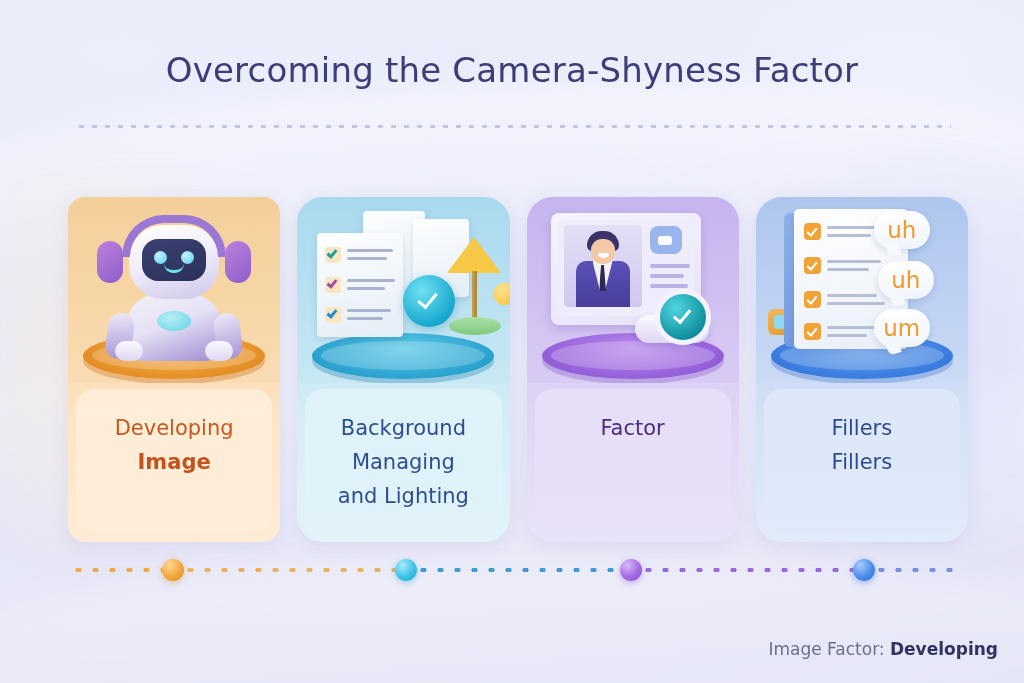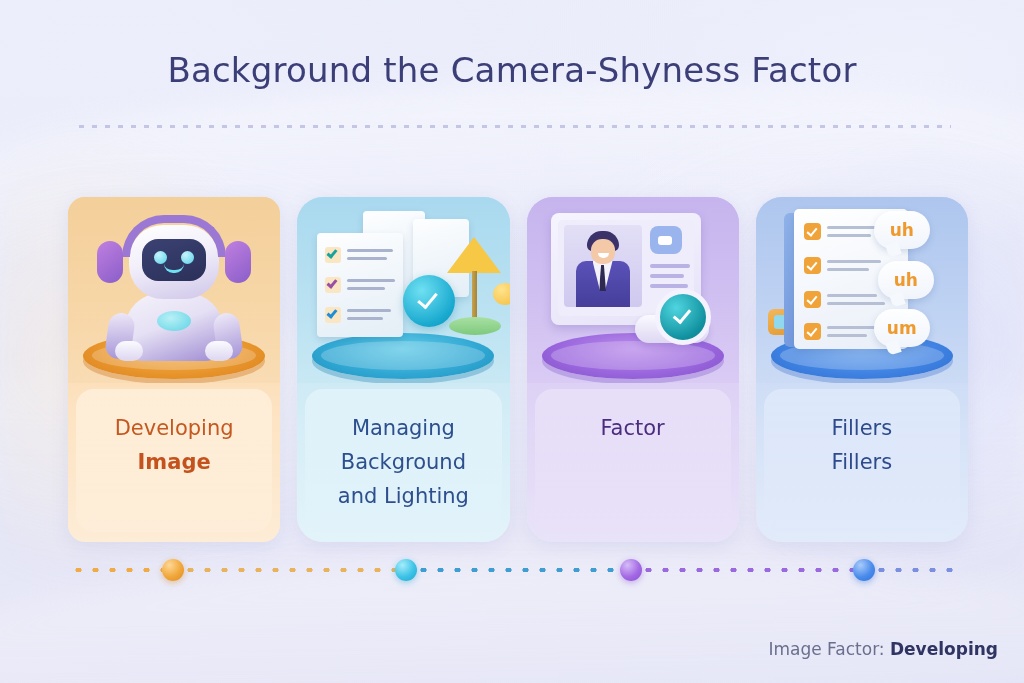--- a/index.html
+++ b/index.html
@@ -159,21 +159,21 @@
   
   .c4-back { position:absolute; left:28px; top:16px; width:112px; height:134px; border-radius:6px; background:linear-gradient(160deg,#8fb2e8,#6f95dc); }
   .c4-sheet{ position:absolute; left:38px; top:12px; width:114px; height:140px; border-radius:5px;
              background:linear-gradient(165deg,#ffffff,#e9eff8); box-shadow:0 4px 9px rgba(50,90,160,.2); }
   .c4-chk  { position:absolute; left:10px; width:17px; height:17px; border-radius:4px; background:#f0a338; }
   .c4-chk .tick { width:6px; height:10px; border-color:#fff; left:5px; top:3px; border-width:2.5px; }
   .c4-row  { position:absolute; left:33px; height:3px; border-radius:2px; background:#b6bfd4; }
   .bubble  { position:absolute; width:56px; height:38px; border-radius:19px;
              background:linear-gradient(175deg,#ffffff,#f0f4fb); box-shadow:0 3px 7px rgba(60,95,160,.2);
              display:flex; align-items:center; justify-content:center;
-             font-family:"DejaVu Sans", sans-serif; font-size:17px; font-weight:bold; color:#ef9a2e; }
+             font-family:"DejaVu Sans", sans-serif; font-size:23px; font-weight:normal; color:#ef9a2e; }
   .bubble::after { content:""; position:absolute; left:13px; bottom:-7px; width:13px; height:13px;
                    background:#f5f8fc; border-radius:0 0 0 6px; transform:rotate(-18deg); }
   .c4-cube { position:absolute; left:12px; top:112px; width:26px; height:26px; border-radius:6px; background:linear-gradient(160deg,#f3b75c,#e59a30); }
   .c4-cube::after{ content:""; position:absolute; left:6px; top:6px; width:16px; height:14px; border-radius:3px; background:#8fd8ee; }
 
   
   #timeline { position:absolute; left:70px; top:552px; width:886px; height:36px; }
   .dotline {
     position:absolute; top:16px; height:4px; border-radius:2px;
     background-image:radial-gradient(circle, currentColor 34%, rgba(0,0,0,0) 36%);
@@ -203,21 +203,21 @@
 <div id="stage">
 
   <div class="wave w1"></div>
   <div class="wave w2"></div>
   <div class="wave w3"></div>
   <div class="wave w4"></div>
   <div class="wave w5"></div>
   <div class="tintL"></div>
   <div class="tintR"></div>
 
-  <h1 id="title">Background the Camera-Shyness Factor</h1>
+  <h1 id="title">Overcoming the Camera-Shyness Factor</h1>
   <div id="divider"></div>
 
   <div id="cards">
 
     <div class="card c1">
       <div class="art">
         <div class="plate p1"></div>
         <div class="robot">
           <div class="rb-body">
             <div class="rb-chest"></div>
@@ -270,22 +270,22 @@
         </div>
         <div class="badge c2-badge">
           <div class="tick"></div>
         </div>
         <div class="lamp-shade"></div>
         <div class="lamp-pole"></div>
         <div class="lamp-base"></div>
         <div class="lamp-ball"></div>
       </div>
       <div class="label">
+        <span class="ln">Background</span>
         <span class="ln">Managing</span>
-        <span class="ln">Background</span>
         <span class="ln">and Lighting</span>
       </div>
     </div>
 
     <div class="card c3">
       <div class="art">
         <div class="plate p3"></div>
         <div class="screen">
           <div class="screen-in">
             <div class="photo">

